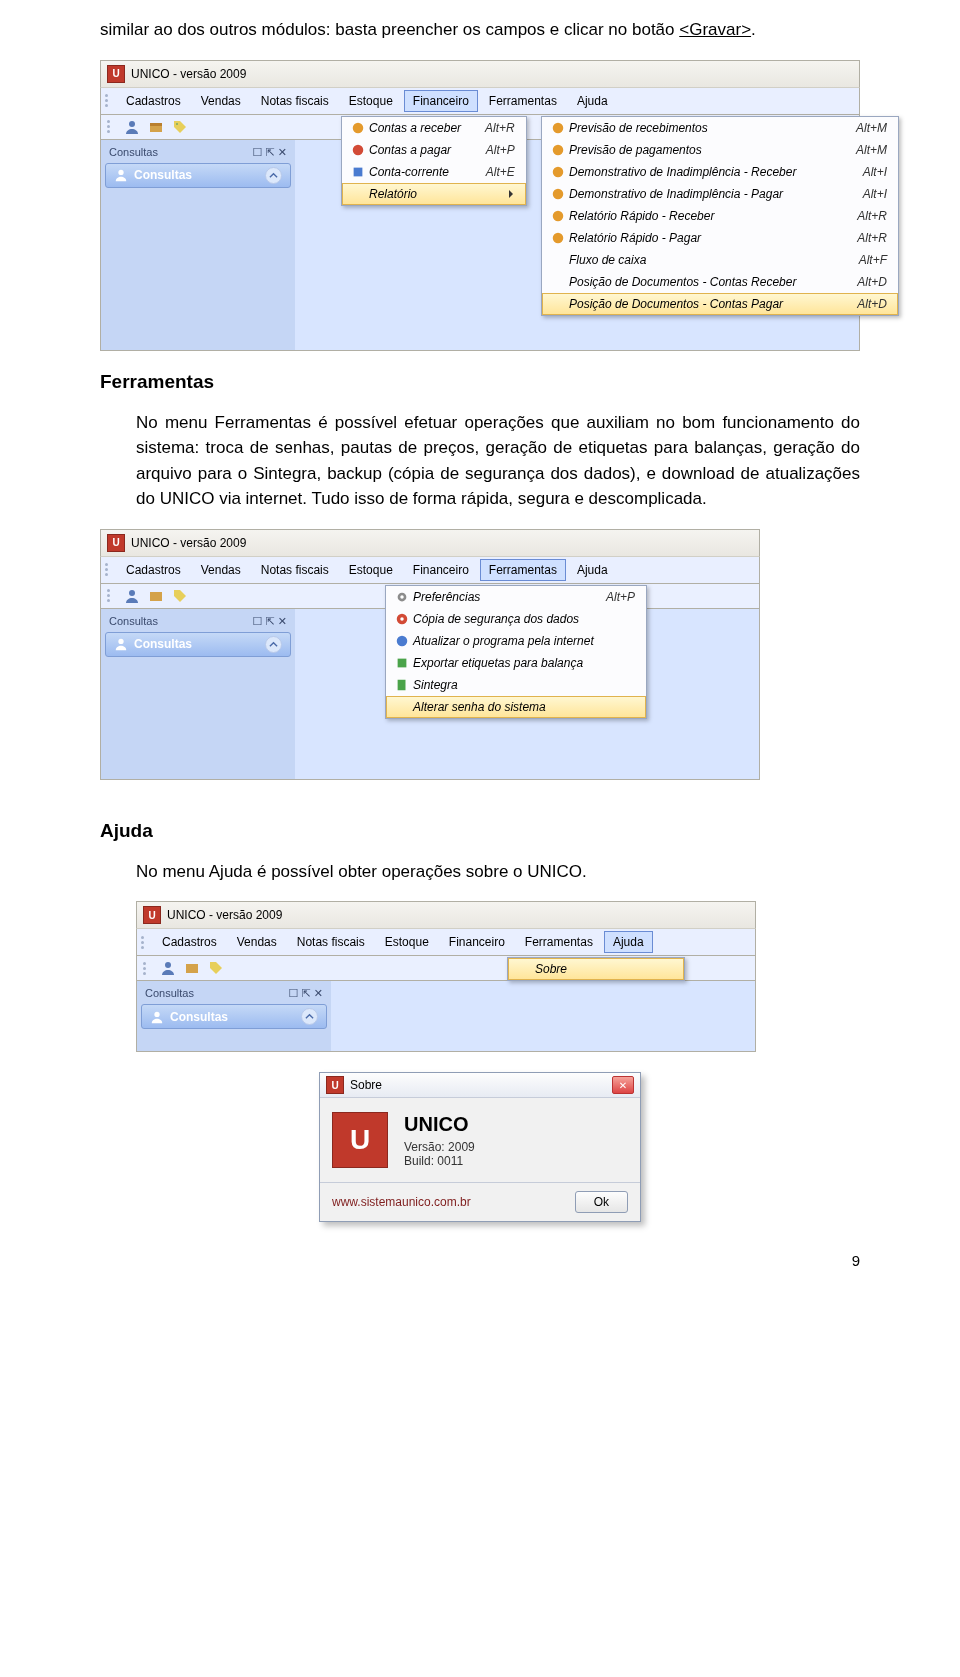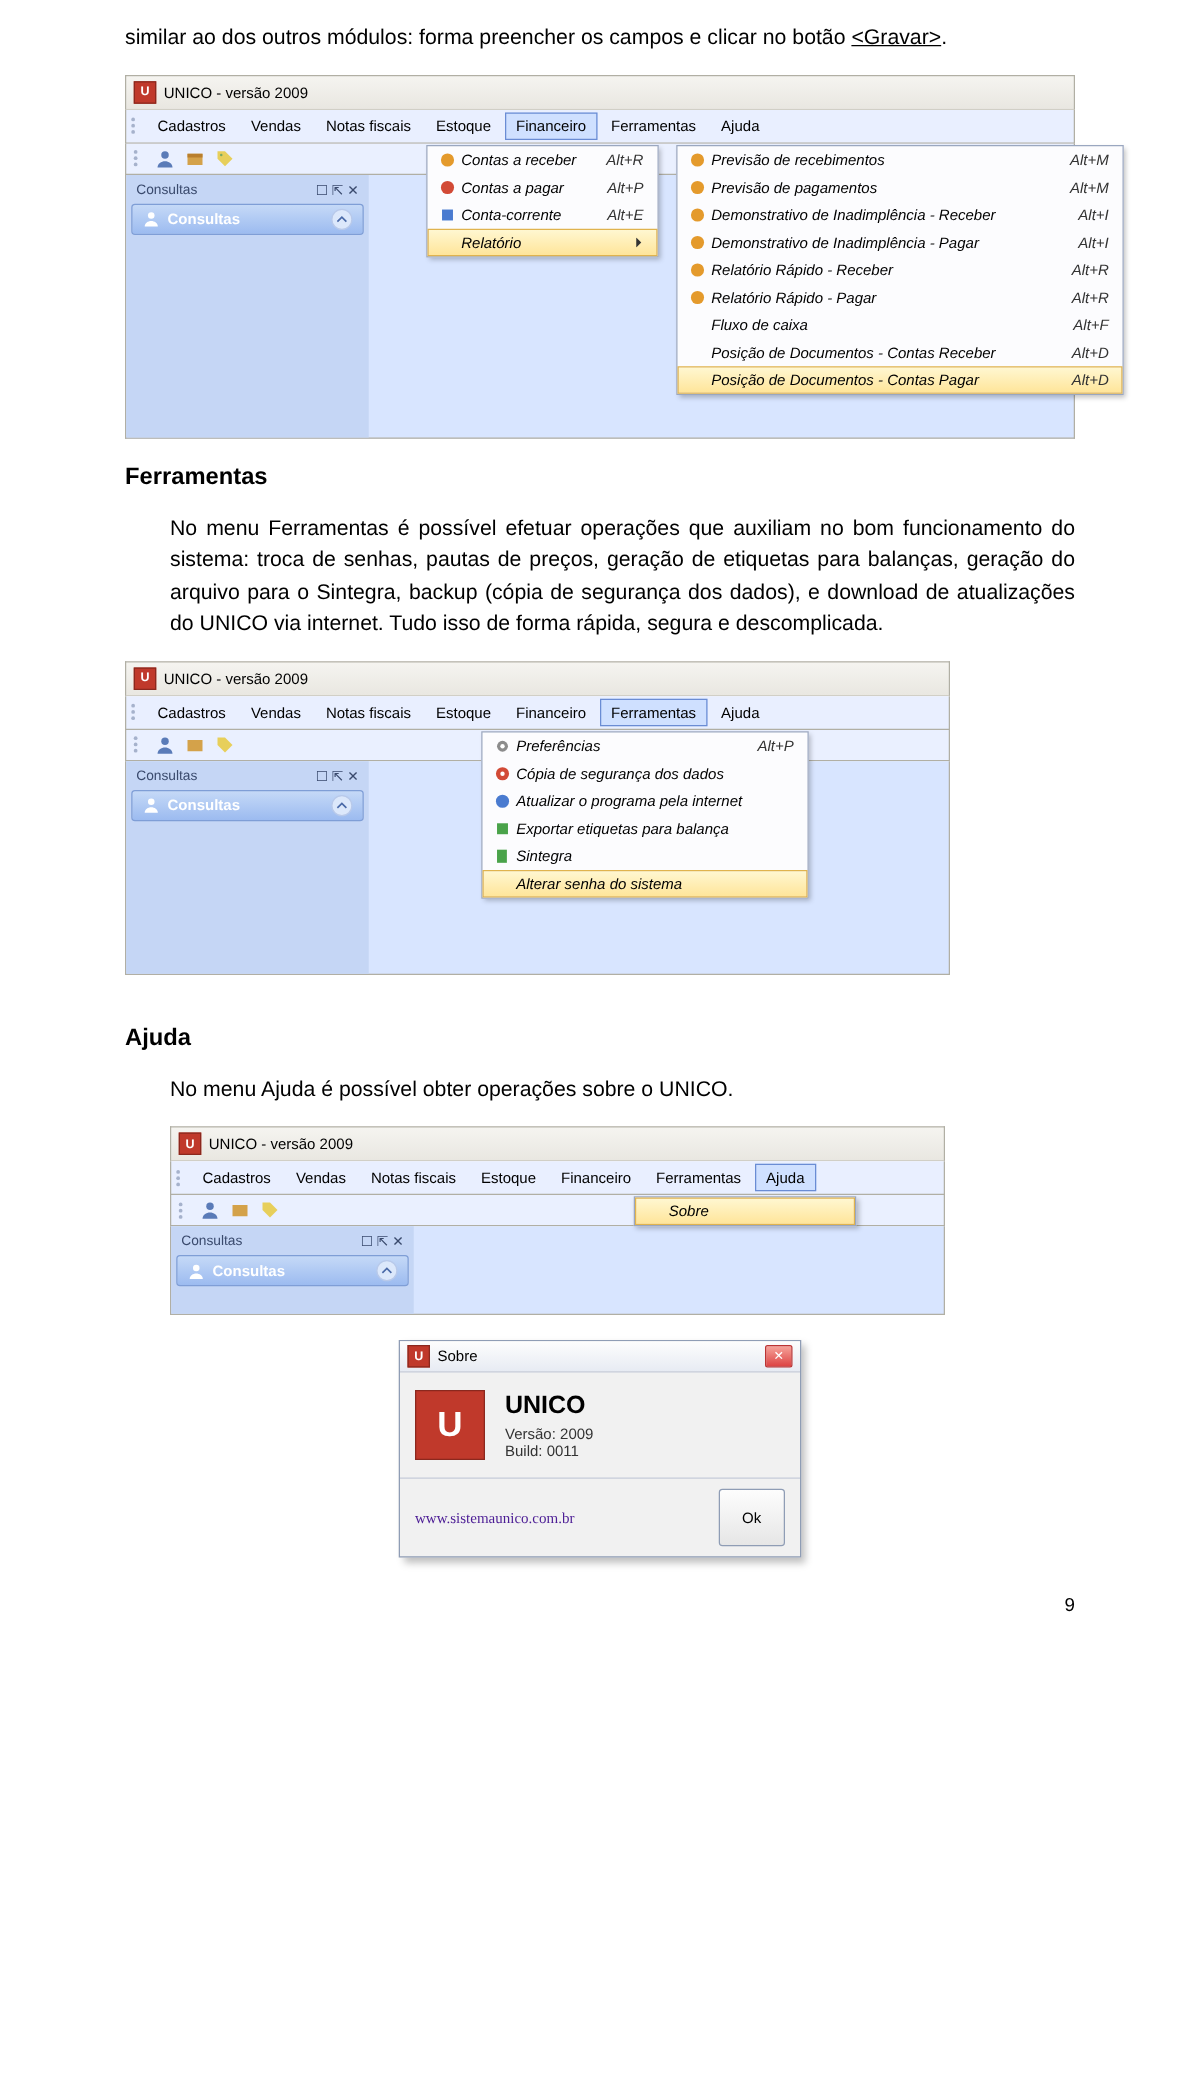--- a/index.html
+++ b/index.html
@@ -187,32 +187,32 @@
     padding: 3px 6px;
   }
   .about .atitle .x { margin-left:auto; width:20px;height:16px; background:linear-gradient(#f6a39a,#d44);
     border:1px solid #b33; border-radius:2px; color:#fff; font-size:10px;
     display:flex; align-items:center; justify-content:center;}
   .about .body { display:flex; padding:14px 12px; align-items:center; gap:16px; border-bottom:1px solid #c6ccd9;}
   .about .biglogo{ width:54px;height:54px; background:#c0392b; color:#fff; font-size:28px; font-weight:bold; display:flex; align-items:center; justify-content:center; border:1px solid #8b281e;}
   .about .info{ font-size:12px; color:#333;}
   .about .info .name{ font-size:20px; font-weight:bold; color:#000; margin-bottom:4px;}
   .about .foot{ display:flex; align-items:center; padding:8px 12px; }
-  .about .foot .link{ color:#4c1d95;font-family:Liberation Serif, serif; }
-  .about .foot .ok{ margin-left:auto; padding:15px 18px; border:1px solid #8f9db5; background:linear-gradient(#fdfdfd,#e6e6e6); border-radius:3px; }
+  .about .foot .link{ color:#7f1d1d; }
+  .about .foot .ok{ margin-left:auto; padding:3px 18px; border:1px solid #8f9db5; background:linear-gradient(#fdfdfd,#e6e6e6); border-radius:3px; }
 
   .person-icon{fill:#5a7bb8}
 </style>
 </head>
 <body>
 
 <div class="page">
 
   <p class="body-text">
-    <span>similar ao dos outros módulos: forma preencher os campos e clicar no botão </span><span class="bold underline">&lt;Gravar&gt;</span><span>.</span>
+    <span>similar ao dos outros módulos: basta preencher os campos e clicar no botão </span><span class="bold underline">&lt;Gravar&gt;</span><span>.</span>
   </p>
 
   <div class="win" style="width:760px;">
     <div class="titlebar">
       <div class="logo">U</div>
       <span>UNICO - versão 2009</span>
     </div>
     <div class="menubar">
       <div class="grip">
           <span></span>

